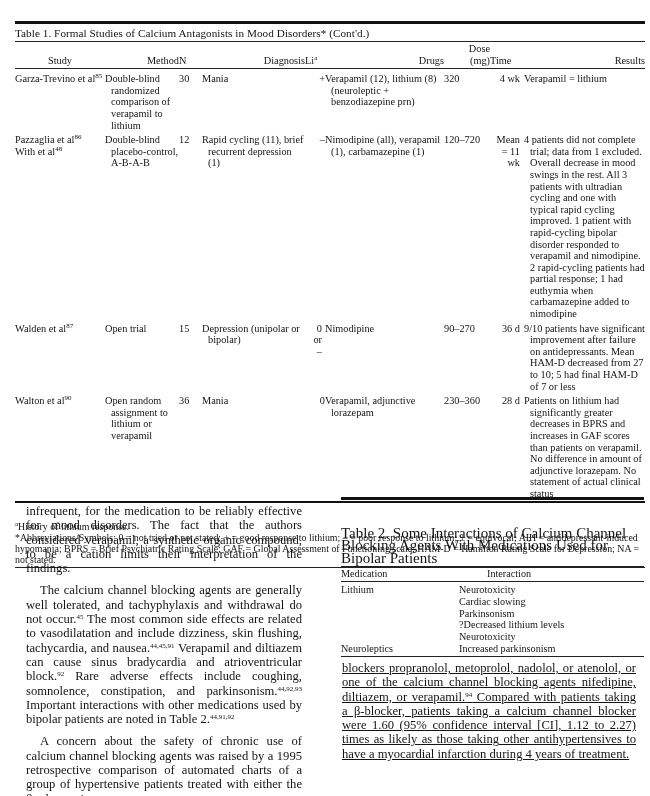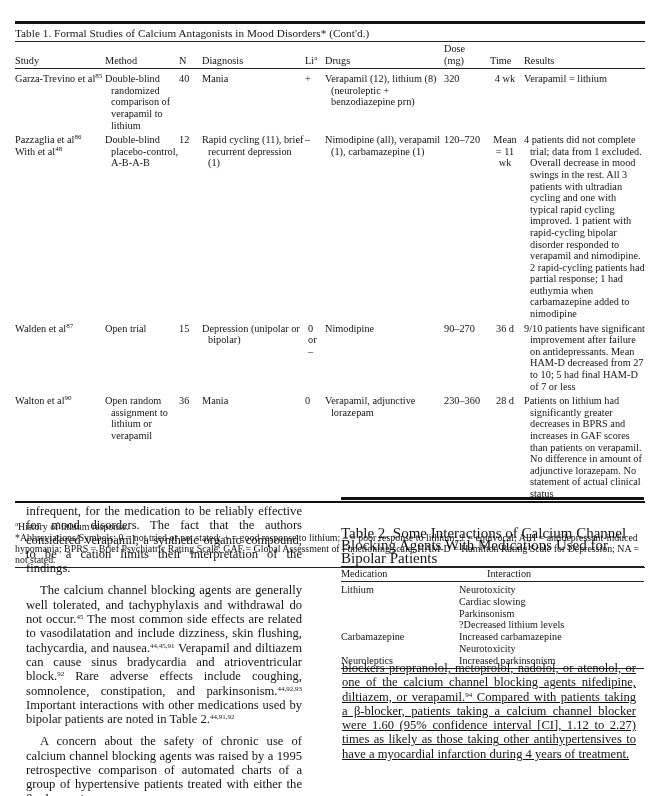--- a/index.html
+++ b/index.html
@@ -13,22 +13,22 @@
   #t1 { position: absolute; left: 15px; top: 21px; width: 630px; }
   #t1 .rule-thick { height: 3px; background: #111; }
   #t1 .caption { font-size: 11.2px; padding: 3px 0 2px 0; white-space: nowrap; letter-spacing: 0.05px; }
   #t1 .rule-thin { height: 1px; background: #222; }
   #t1 table { border-collapse: collapse; width: 630px; table-layout: fixed; font-size: 10.3px; line-height: 11.6px; }
   #t1 th { font-weight: normal; vertical-align: bottom; padding: 1px 0 2px 0; border-bottom: 1px solid #222; }
   #t1 td { vertical-align: top; padding: 0; }
   #t1 tbody tr td { padding-top: 3px; }
   #t1 tbody tr.r1 td { padding-top: 4px; }
   .hang { padding-left: 6px !important; text-indent: -6px; margin-left: 14px; }
-  .c { text-align: left; }
-  .r { text-align: center; }
+  .c { text-align: right; }
+  .r { text-align: right; }
   #t1 .rule-bottom { height: 2px; background: #111; margin-top: 1px; }
   #t1 .fn { font-size: 9.9px; line-height: 11.2px; padding-top: 18px; }
   #t1 .rule-end { height: 1px; background: #222; margin-top: 2px; }
 
   
   .col { position: absolute; font-size: 12.6px; line-height: 14.3px; text-align: justify; }
   #colL { left: 18px; top: 496px; width: 292px; }
   #colR { left: 334px; top: 653px; width: 310px; text-decoration: underline; }
   .col p { margin: 8px; }
   .col p.ind { text-indent: 14px; }
@@ -56,40 +56,40 @@
         <col style="width:23px">
         <col style="width:103px">
       <col style="width:20px">
         <col style="width:119px">
         <col style="width:46px">
         <col style="width:34px">
         <col style="width:121px">
     </colgroup>
     <thead>
       <tr>
-        <th style="text-align:left">Study</th>
+        <th style="text-align:center">Study</th>
         <th class="c">Method</th>
         <th style="text-align:left">N</th>
         <th class="c">Diagnosis</th>
         <th style="text-align:left"><span>Li</span><sup>a</sup></th>
         <th class="c">Drugs</th>
         <th class="c">
             <div>Dose</div>
             <div>(mg)</div>
           </th>
         <th style="text-align:left">Time</th>
         <th class="c">Results</th>
       </tr>
     </thead>
     <tbody>
 
       <tr class="r1">
         <td class="hang"><span>Garza-Trevino et al</span><sup>85</sup></td>
         <td class="hang">Double-blind randomized comparison of verapamil to lithium</td>
-        <td>40</td>
+        <td>30</td>
         <td class="hang">Mania</td>
         <td class="c">+</td>
         <td class="hang">Verapamil (12), lithium (8) (neuroleptic + benzodiazepine prn)</td>
         <td>320</td>
         <td class="r" style="padding-right:4px">4 wk</td>
         <td class="hang" style="padding-left:10px">Verapamil = lithium</td>
       </tr>
 
       <tr>
         <td>
@@ -170,24 +170,20 @@
         </tr>
       <tr>
           <td></td>
           <td>Parkinsonism</td>
         </tr>
       <tr>
           <td></td>
           <td>?Decreased lithium levels</td>
         </tr>
       <tr>
-          <td>Carbamazepine</td>
-          <td>Increased carbamazepine</td>
-        </tr>
-      <tr>
           <td></td>
           <td>Neurotoxicity</td>
         </tr>
       <tr>
           <td>Neuroleptics</td>
           <td>Increased parkinsonism</td>
         </tr>
     </tbody>
   </table>
   <div class="rule-end"></div>

